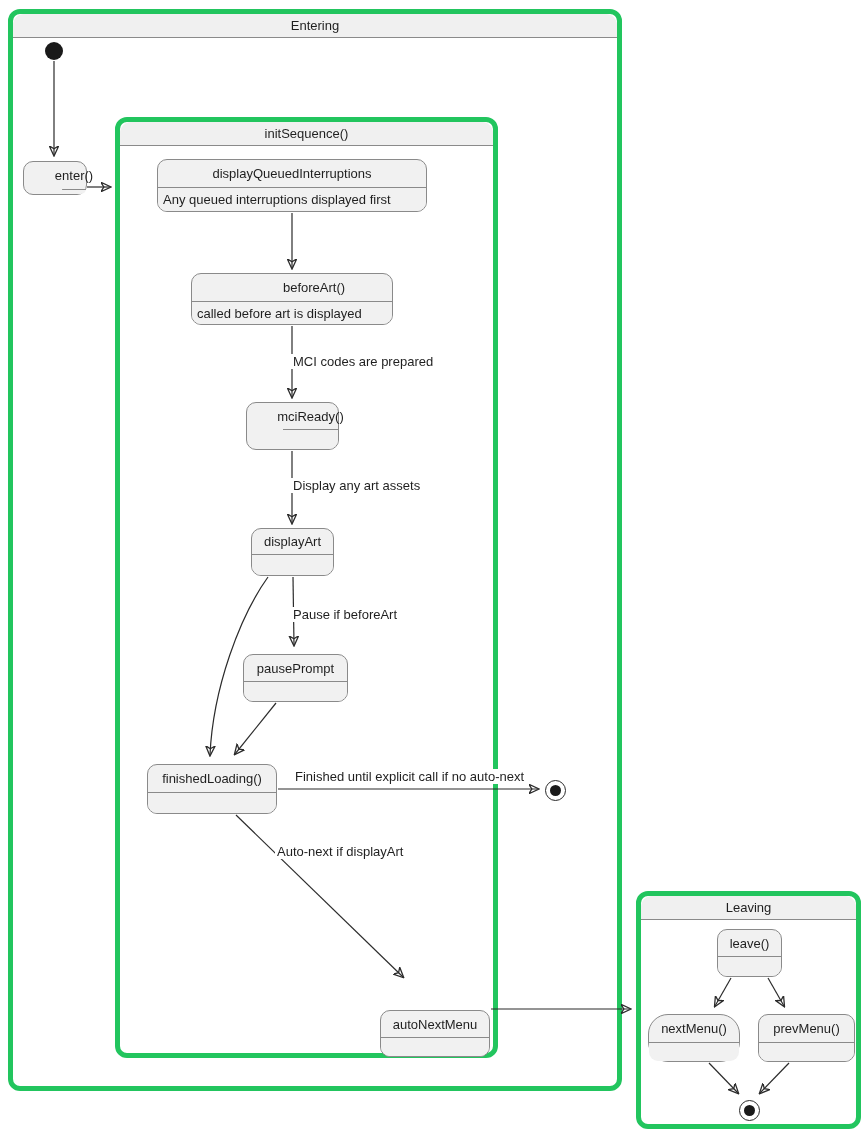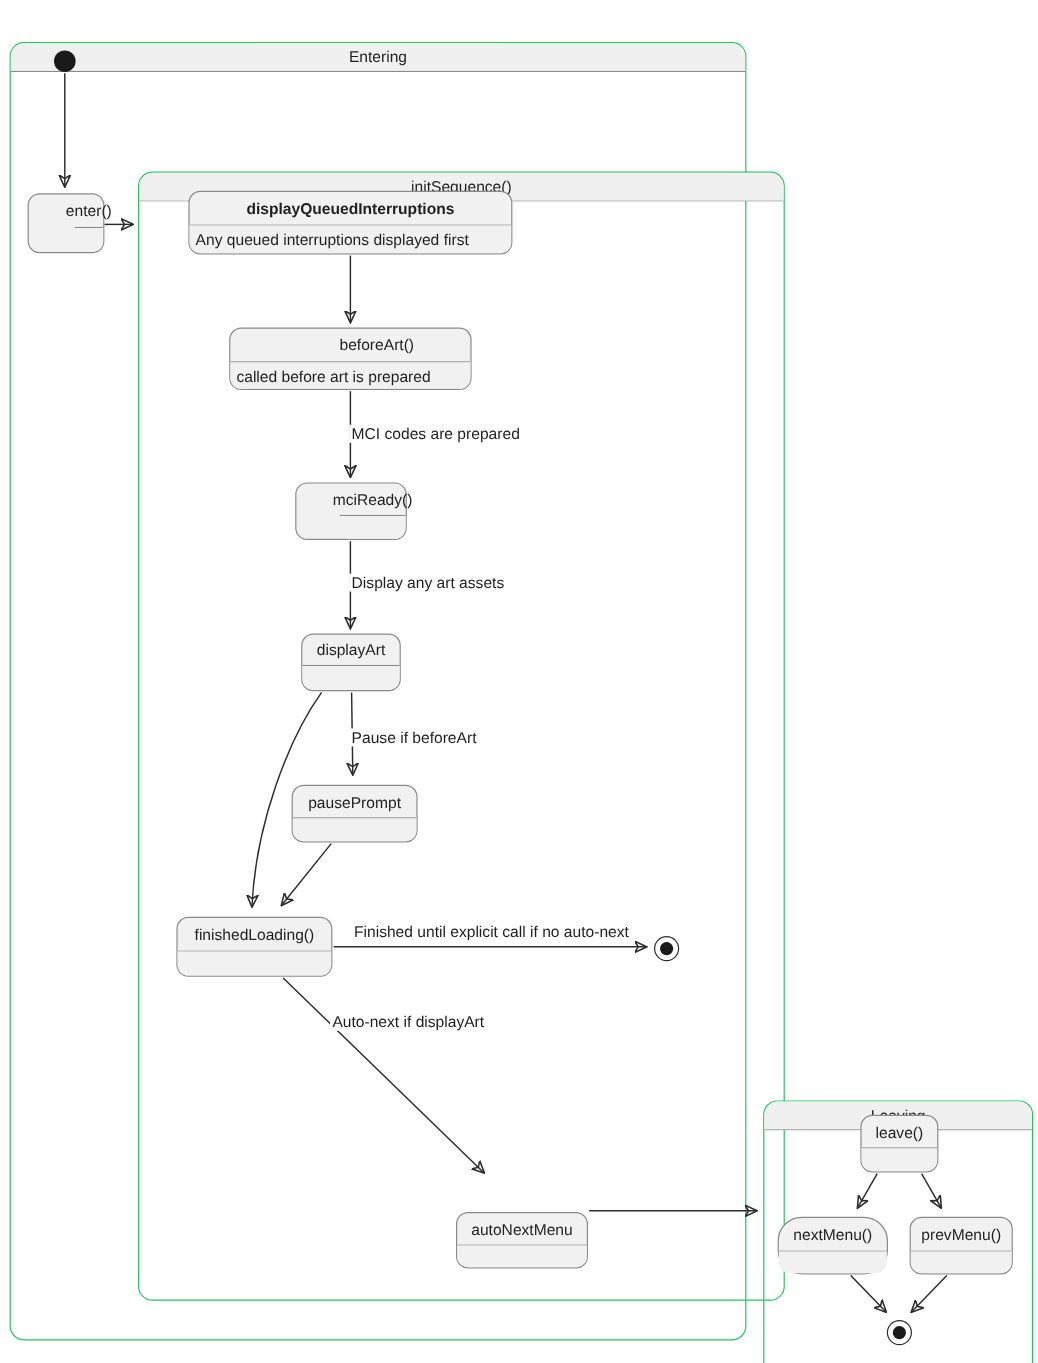--- a/index.html
+++ b/index.html
@@ -9,26 +9,25 @@
     height: 1136px;
     background: #ffffff;
     font-family: "Liberation Sans", sans-serif;
     font-size: 13px;
     color: #1f1f1f;
     overflow: hidden;
   }
   
   .composite {
     position: absolute;
-    border: 1px solid #22c55e;
+    border: 5px solid #22c55e;
     border-radius: 12px;
     background: transparent;
     box-sizing: border-box;
     z-index: 1;
-    margin-top: 26px;
   }
   .composite-header {
     height: 23px;
     line-height: 23px;
     text-align: center;
     background: #f0f0f0;
     border-bottom: 1px solid #8a8a8a;
     border-radius: 11px 11px 0 0;
   }
   
@@ -105,21 +104,21 @@
 </style>
 </head>
 <body>
 
 <div class="canvas">
 
   <div class="composite" style="left:8px; top:9px; width:614px; height:1082px;">
     <div class="composite-header">Entering</div>
   </div>
 
-  <div class="composite" style="left:115px; top:117px; width:539px; height:941px;">
+  <div class="composite" style="left:115px; top:117px; width:383px; height:941px;">
     <div class="composite-header">initSequence()</div>
   </div>
 
   <div class="composite" style="left:636px; top:891px; width:225px; height:238px;">
     <div class="composite-header">Leaving</div>
   </div>
 
   <svg class="edges" width="865" height="1136">
     <defs>
       <marker id="arrowhead" viewBox="0 0 10 10" refX="8.5" refY="5" markerWidth="9" markerHeight="9" orient="auto">
@@ -138,33 +137,33 @@
     <line x1="236" y1="815" x2="403" y2="977" marker-end="url(#arrowhead)"></line>
     <line x1="491" y1="1009" x2="630" y2="1009" marker-end="url(#arrowhead)"></line>
     <line x1="731" y1="978" x2="715" y2="1006" marker-end="url(#arrowhead)"></line>
     <line x1="768" y1="978" x2="784" y2="1006" marker-end="url(#arrowhead)"></line>
     <line x1="709" y1="1063" x2="738" y2="1093" marker-end="url(#arrowhead)"></line>
     <line x1="789" y1="1063" x2="760" y2="1093" marker-end="url(#arrowhead)"></line>
   </svg>
 
   <div class="initial-dot" style="left:45px; top:42px;"></div>
 
-  <div class="state" style="left:23px; top:161px; width:64px; height:50px;padding-left:38px;">
+  <div class="state" style="left:23px; top:161px; width:64px; height:34px;padding-left:38px;">
     <div class="state-title" style="height:27px;">enter()</div>
     <div class="state-body"></div>
   </div>
 
   <div class="state" style="left:157px; top:159px; width:270px; height:53px;">
-    <div class="state-title" style="height:27px;font-weight:bold;">displayQueuedInterruptions</div>
+    <div class="state-title" style="height:27px;">displayQueuedInterruptions</div>
     <div class="state-body">Any queued interruptions displayed first</div>
   </div>
 
   <div class="state" style="left:191px; top:273px; width:202px; height:52px;">
     <div class="state-title" style="height:27px;margin-left:44px;">beforeArt()</div>
-    <div class="state-body">called before art is prepared</div>
+    <div class="state-body">called before art is displayed</div>
   </div>
 
   <div class="state" style="left:246px; top:402px; width:93px; height:48px;padding-left:36px;">
     <div class="state-title" style="height:26px;">mciReady()</div>
     <div class="state-body"></div>
   </div>
 
   <div class="state" style="left:251px; top:528px; width:83px; height:48px;">
     <div class="state-title" style="height:25px;">displayArt</div>
     <div class="state-body"></div>
@@ -188,21 +187,21 @@
   <div class="state" style="left:717px; top:929px; width:65px; height:48px;">
     <div class="state-title" style="height:26px;">leave()</div>
     <div class="state-body"></div>
   </div>
 
   <div class="state" style="left:648px; top:1014px; width:92px; height:48px;border-radius:20px;">
     <div class="state-title" style="height:27px;">nextMenu()</div>
     <div class="state-body"></div>
   </div>
 
-  <div class="state" style="left:758px; top:1014px; width:86px; height:48px;">
+  <div class="state" style="left:758px; top:1014px; width:97px; height:48px;">
     <div class="state-title" style="height:27px;">prevMenu()</div>
     <div class="state-body"></div>
   </div>
 
   <div class="final-dot" style="left:545px; top:780px;">
     <span class="final-inner"></span>
   </div>
   <div class="final-dot" style="left:739px; top:1100px;">
     <span class="final-inner"></span>
   </div>

